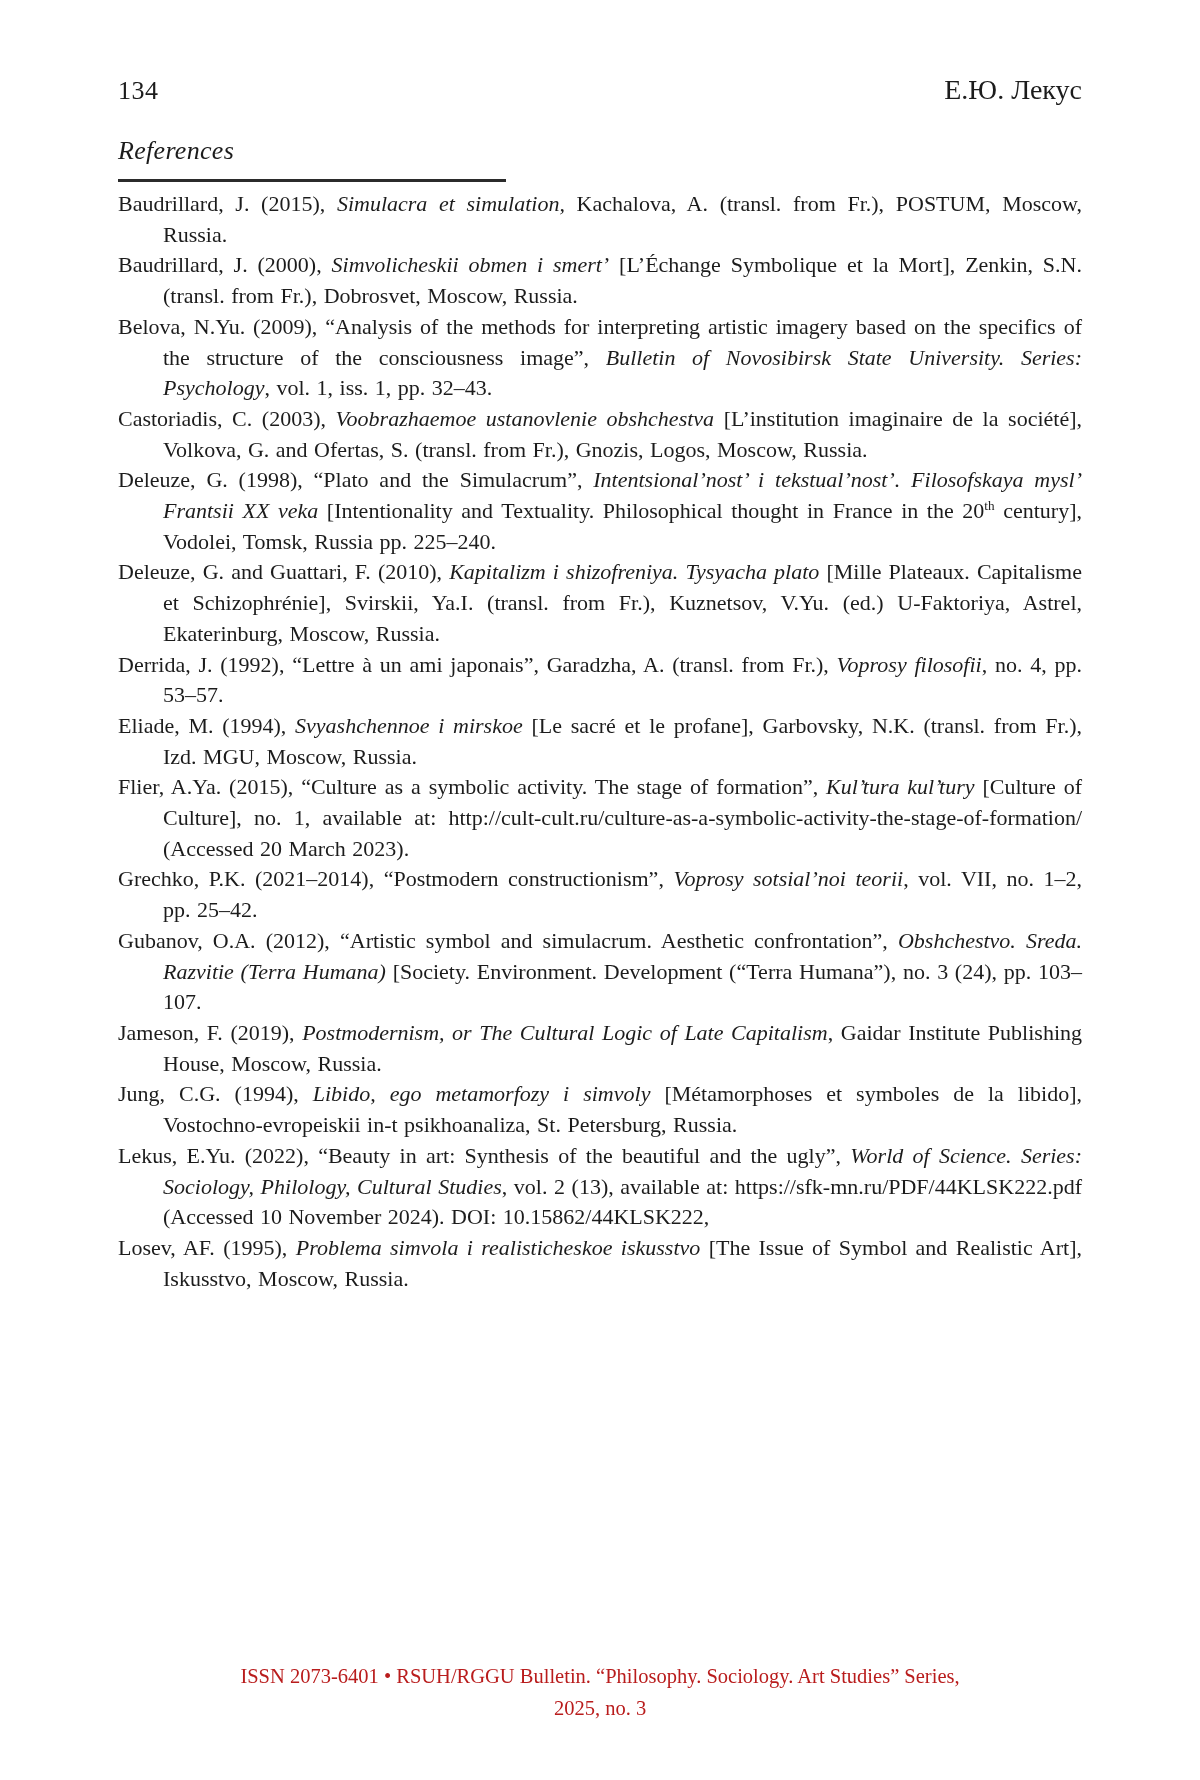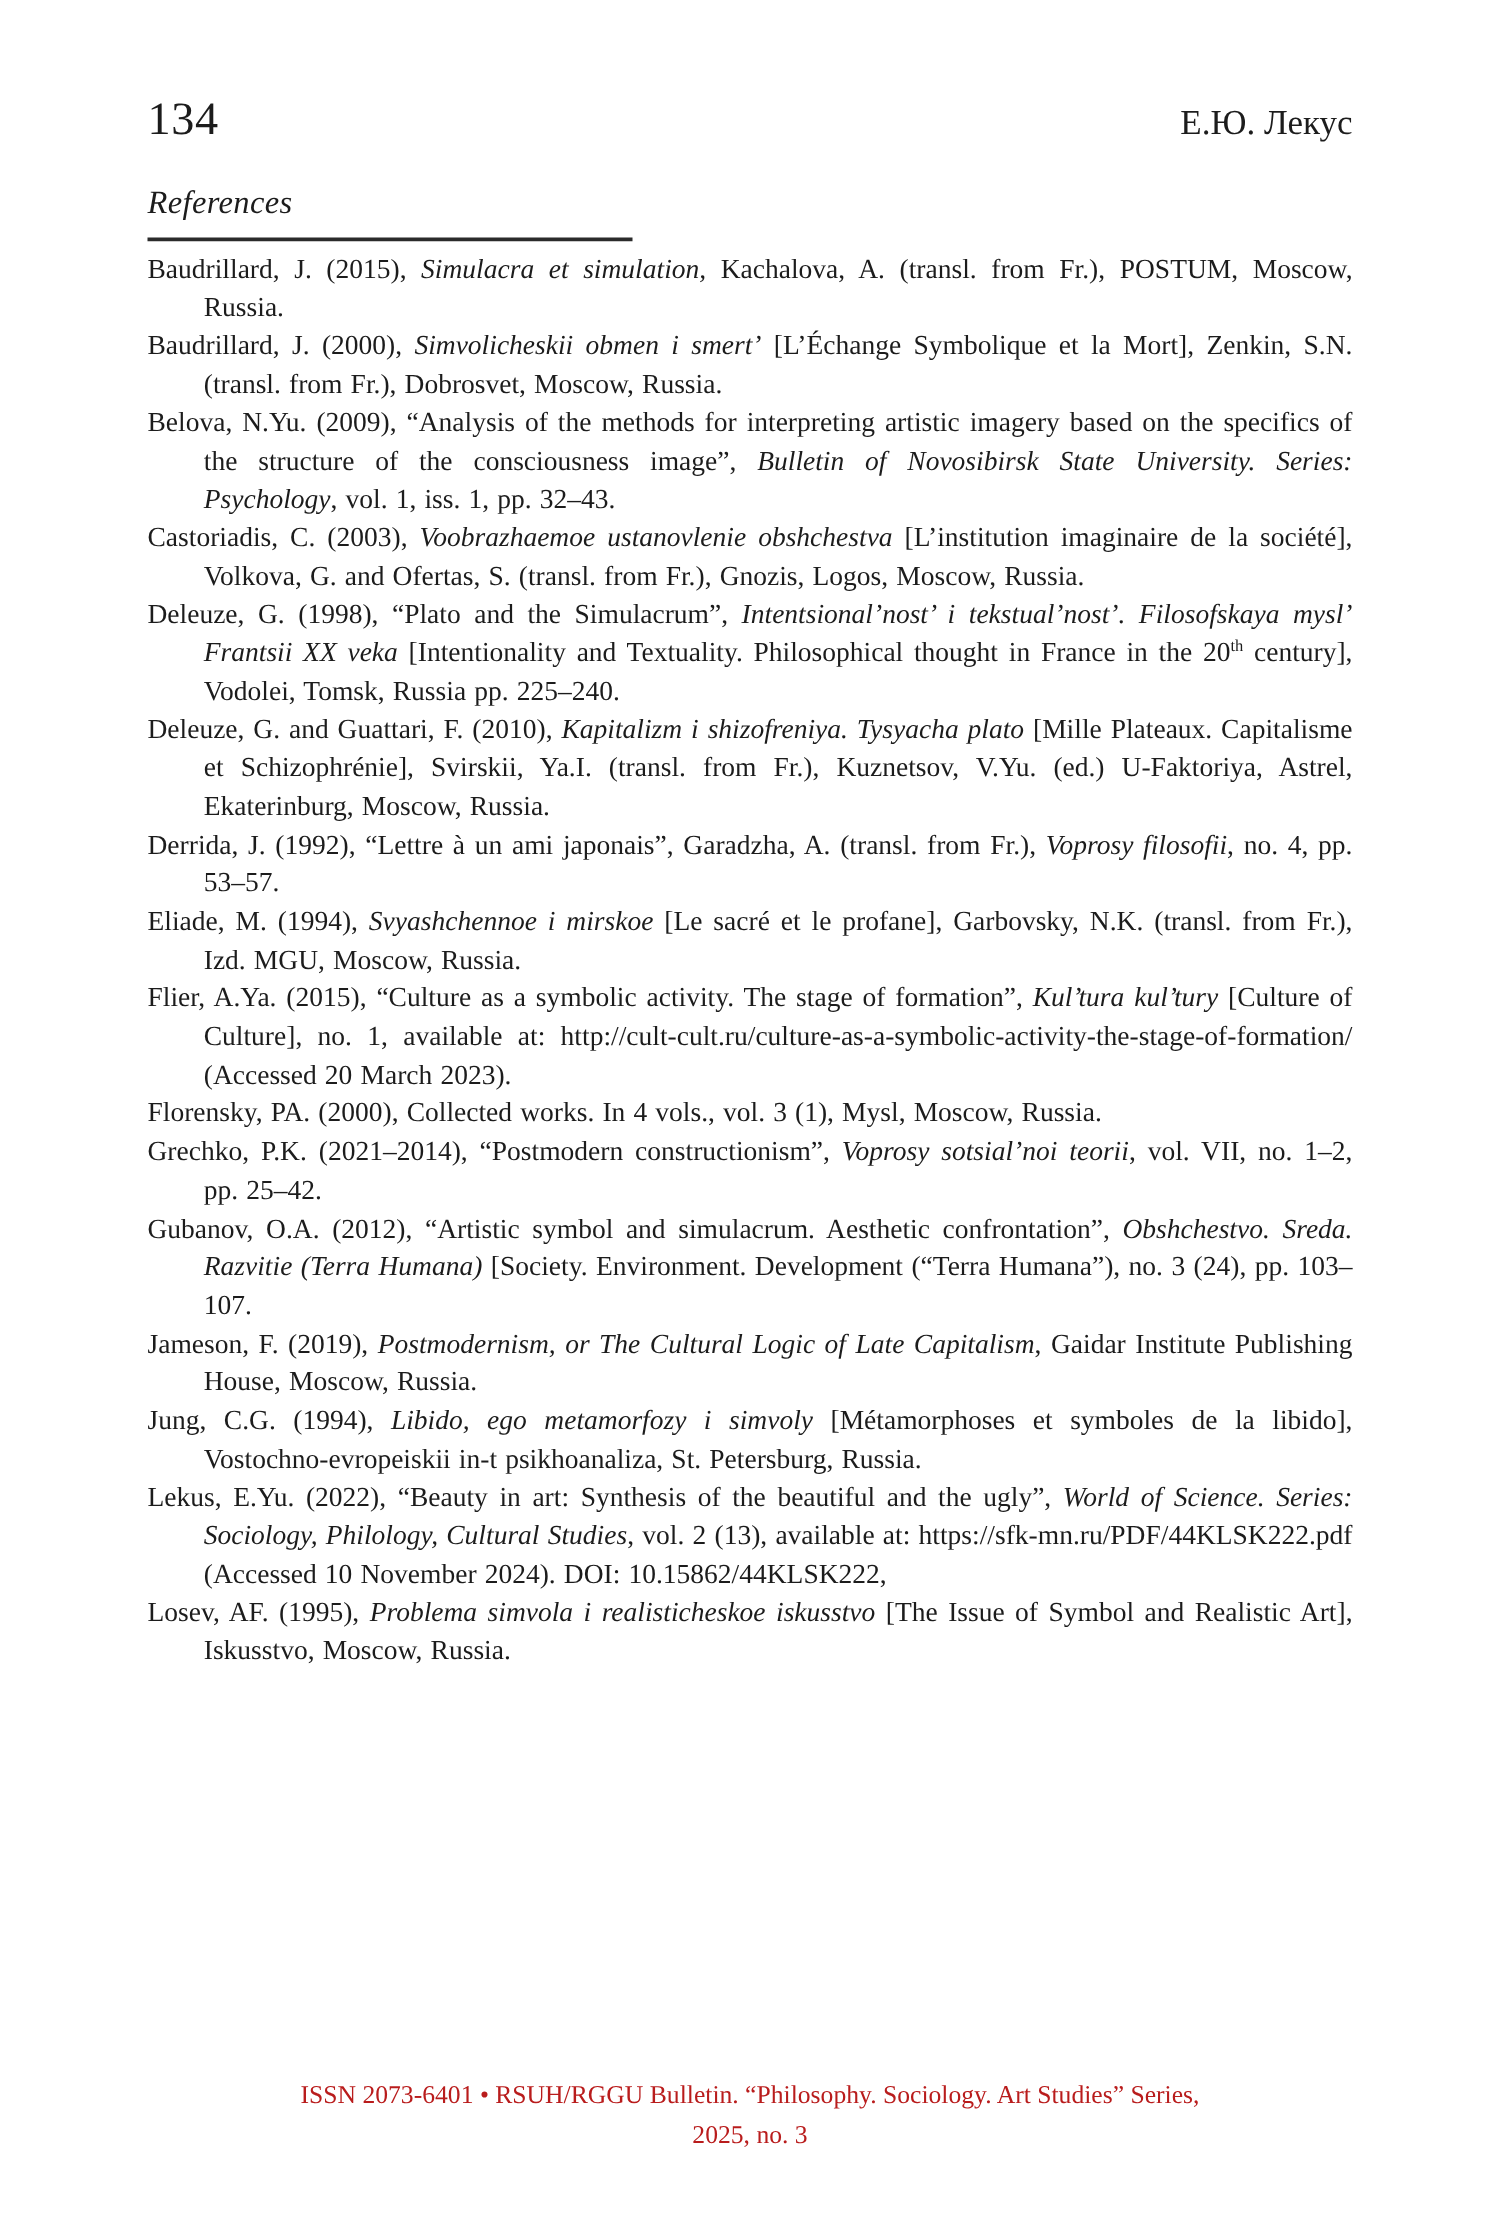--- a/index.html
+++ b/index.html
@@ -22,21 +22,21 @@
     padding: 74px 118px 0 118px;
     background: #ffffff;
     overflow: hidden;
   }
   .hdr {
     display: flex;
     justify-content: space-between;
     align-items: baseline;
   }
   .page-no {
-    font-size: 37px;
+    font-size: 26px;
     letter-spacing: 0.5px;
   }
   .running-author {
     font-size: 28px;
     margin-left: 28px;
   }
   .refs-title {
     font-style: italic;
     font-weight: normal;
     font-size: 26px;
@@ -96,21 +96,20 @@
   <div class="refs-list">
       <p class="ref"><span>Baudrillard, J. (2015), </span><span class="it">Simulacra et simulation,</span><span> Kachalova, A. (transl. from Fr.), POSTUM, Moscow, Russia.</span></p>
       <p class="ref"><span>Baudrillard, J. (2000), </span><span class="it">Simvolicheskii obmen i smert’</span><span> [L’Échange Symbolique et la Mort], Zenkin, S.N. (transl. from Fr.), Dobrosvet, Moscow, Russia.</span></p>
       <p class="ref"><span>Belova, N.Yu. (2009), “Analysis of the methods for interpreting artistic imagery based on the specifics of the structure of the consciousness image”, </span><span class="it">Bulletin of Novosibirsk State University. Series: Psychology</span><span>, vol. 1, iss. 1, pp. 32–43.</span></p>
       <p class="ref"><span>Castoriadis, C. (2003), </span><span class="it">Voobrazhaemoe ustanovlenie obshchestva</span><span> [L’institution imaginaire de la société], Volkova, G. and Ofertas, S. (transl. from Fr.), Gnozis, Logos, Moscow, Russia.</span></p>
       <p class="ref"><span>Deleuze, G. (1998), “Plato and the Simulacrum”, </span><span class="it">Intentsional’nost’ i tekstual’nost’. Filosofskaya mysl’ Frantsii XX veka</span><span> [Intentionality and Textuality. Philosophical thought in France in the 20</span><sup>th</sup><span> century], Vodolei, Tomsk, Russia pp. 225–240.</span></p>
       <p class="ref"><span>Deleuze, G. and Guattari, F. (2010), </span><span class="it">Kapitalizm i shizofreniya. Tysyacha plato</span><span> [Mille Plateaux. Capitalisme et Schizophrénie], Svirskii, Ya.I. (transl. from Fr.), Kuznetsov, V.Yu. (ed.) U-Faktoriya, Astrel, Ekaterinburg, Moscow, Russia.</span></p>
       <p class="ref"><span>Derrida, J. (1992), “Lettre à un ami japonais”, Garadzha, A. (transl. from Fr.), </span><span class="it">Voprosy filosofii</span><span>, no. 4, pp. 53–57.</span></p>
       <p class="ref"><span>Eliade, M. (1994), </span><span class="it">Svyashchennoe i mirskoe</span><span> [Le sacré et le profane], Garbovsky, N.K. (transl. from Fr.), Izd. MGU, Moscow, Russia.</span></p>
       <p class="ref"><span>Flier, A.Ya. (2015), “Culture as a symbolic activity. The stage of formation”, </span><span class="it">Kul’tura kul’tury</span><span> [Culture of Culture], no. 1, available at: http://cult-cult.ru/culture-as-a-symbolic-activity-the-stage-of-formation/ (Accessed 20 March 2023).</span></p>
-      <p class="ref"><span>Florensky, PA. (2000), Collected works. In 4 vols., vol. 3 (1), Mysl, Moscow, Russia.</span></p>
       <p class="ref"><span>Grechko, P.K. (2021–2014), “Postmodern constructionism”, </span><span class="it">Voprosy sotsial’noi teorii</span><span>, vol. VII, no. 1–2, pp. 25–42.</span></p>
       <p class="ref"><span>Gubanov, O.A. (2012), “Artistic symbol and simulacrum. Aesthetic confrontation”, </span><span class="it">Obshchestvo. Sreda. Razvitie (Terra Humana)</span><span> [Society. Environment. Development (“Terra Humana”), no. 3 (24), pp. 103–107.</span></p>
       <p class="ref"><span>Jameson, F. (2019), </span><span class="it">Postmodernism, or The Cultural Logic of Late Capitalism</span><span>, Gaidar Institute Publishing House, Moscow, Russia.</span></p>
       <p class="ref"><span>Jung, C.G. (1994), </span><span class="it">Libido, ego metamorfozy i simvoly</span><span> [Métamorphoses et symboles de la libido], Vostochno-evropeiskii in-t psikhoanaliza, St. Petersburg, Russia.</span></p>
       <p class="ref"><span>Lekus, E.Yu. (2022), “Beauty in art: Synthesis of the beautiful and the ugly”, </span><span class="it">World of Science. Series: Sociology, Philology, Cultural Studies</span><span>, vol. 2 (13), available at: https://sfk-mn.ru/PDF/44KLSK222.pdf (Accessed 10 November 2024). DOI: 10.15862/44KLSK222,</span></p>
       <p class="ref"><span>Losev, AF. (1995), </span><span class="it">Problema simvola i realisticheskoe iskusstvo</span><span> [The Issue of Symbol and Realistic Art], Iskusstvo, Moscow, Russia.</span></p>
     </div>
 
   <div class="footer">
     <div>ISSN 2073-6401 • RSUH/RGGU Bulletin. “Philosophy. Sociology. Art Studies” Series,</div>

